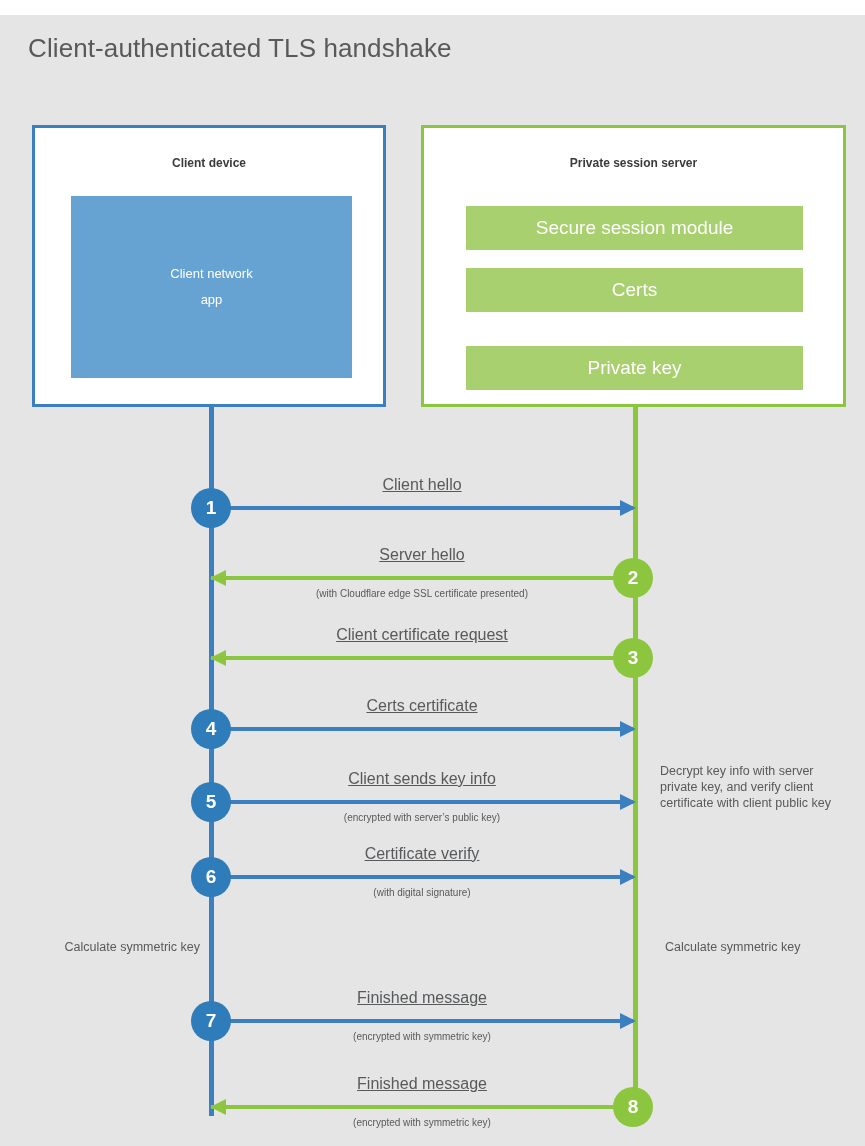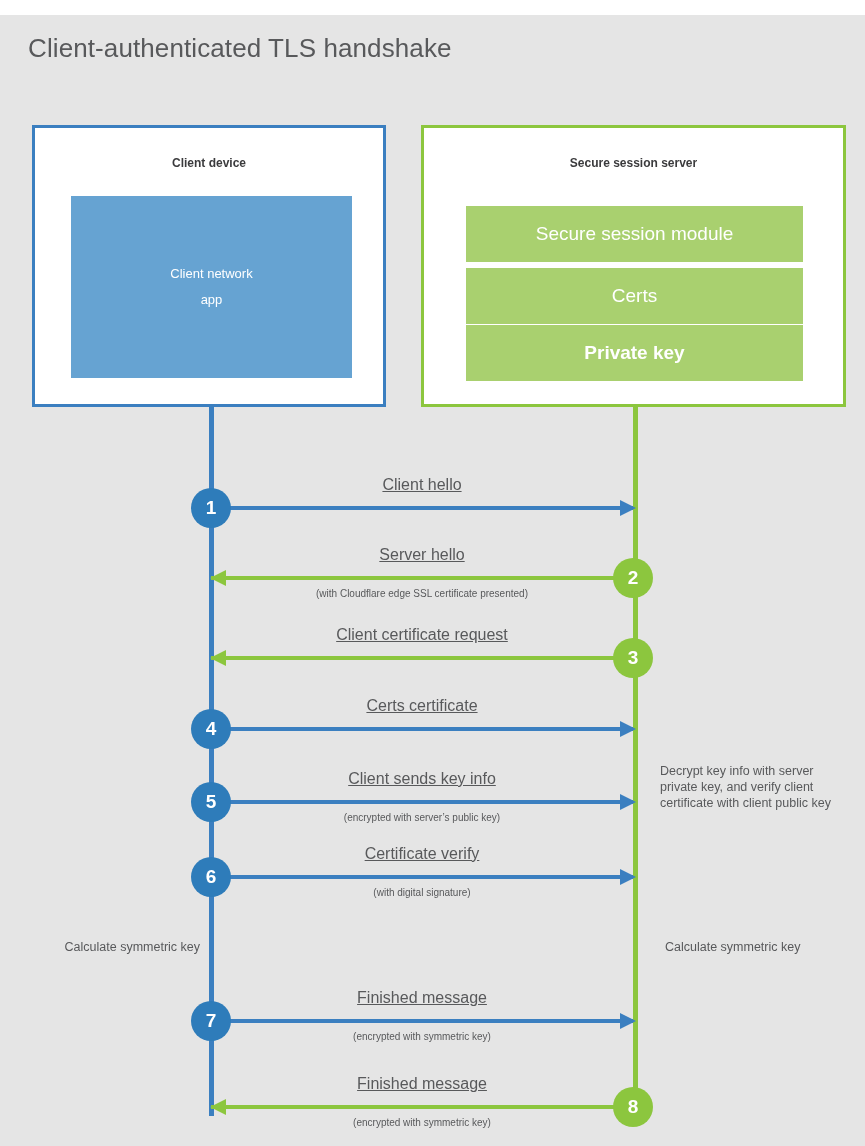--- a/index.html
+++ b/index.html
@@ -79,32 +79,32 @@
     align-items: center;
     justify-content: center;
     text-align: center;
   }
 
   
   .server-bar {
     position: absolute;
     left: 42px;
     width: 337px;
-    height: 56px;
+    height: 44px;
     background: #a9d06f;
     color: #ffffff;
     font-size: 19px;
     display: flex;
     align-items: center;
     justify-content: center;
     text-align: center;
   }
   #server-bar-0 { top: 78px; }
   #server-bar-1 { top: 140px; }
-  #server-bar-2 { top: 197px; font-weight: bold; }
+  #server-bar-2 { top: 218px; }
 
   
   .lifeline {
     position: absolute;
     width: 5px;
   }
   #lifeline-client {
     left: 209px;
     top: 392px;
     height: 709px;
@@ -230,21 +230,21 @@
     <div class="party-title">Client device</div>
     <div id="client-app">
       <span>
         <span>Client network</span><br>
         <span>app</span>
       </span>
     </div>
   </div>
 
   <div class="party-box" id="server-box">
-    <div class="party-title">Secure session server</div>
+    <div class="party-title">Private session server</div>
     <div class="server-bar" id="server-bar-0">Secure session module</div>
     <div class="server-bar" id="server-bar-1">Certs</div>
     <div class="server-bar" id="server-bar-2">Private key</div>
   </div>
 
   <div class="lifeline" id="lifeline-client"></div>
   <div class="lifeline" id="lifeline-server"></div>
 
   <div class="msg" style="top:493px">
     <div class="msg-label">Client hello</div>

